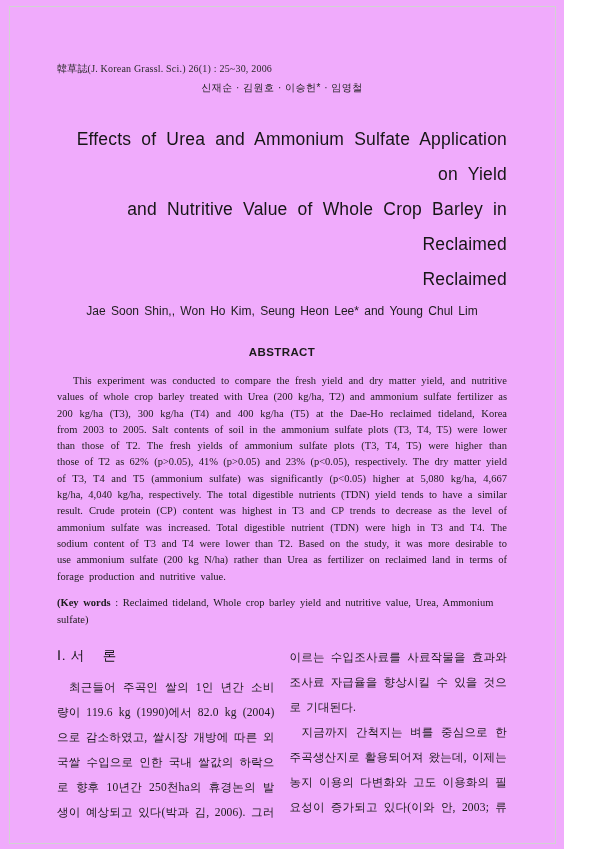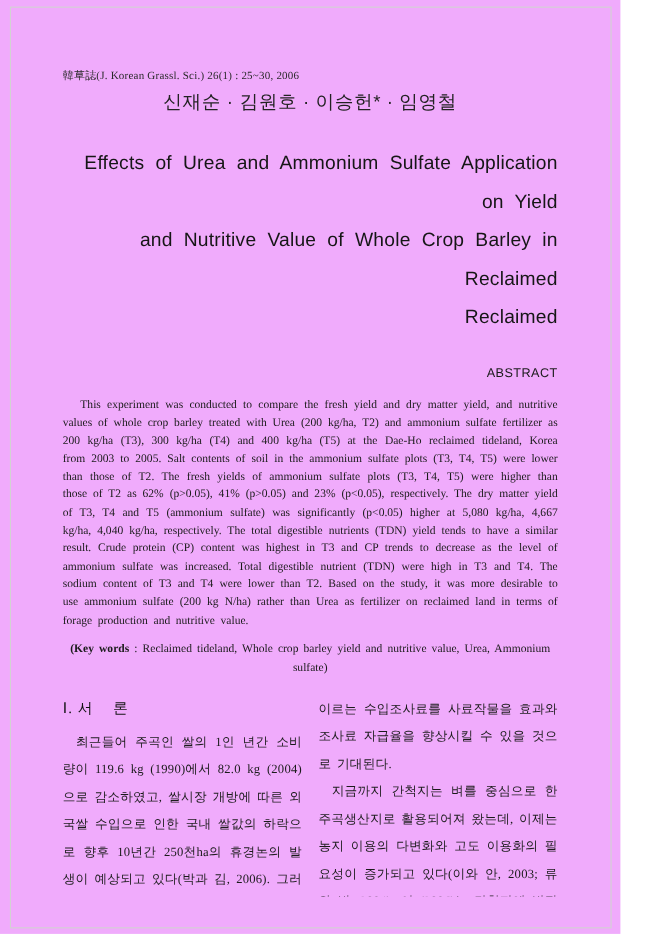--- a/index.html
+++ b/index.html
@@ -43,21 +43,21 @@
     font-size: 18.5px;
     line-height: 37px;
     text-align: center;
     letter-spacing: 1px;
     word-spacing: 4px;
     color: #141414;
   }
   .kr-authors {
     margin-top: 5px;
     font-family: "Liberation Sans", sans-serif;
-    font-size: 17px;
+    font-size: 10px;
     text-align: center;
     letter-spacing: 0.5px;
     color: #222;
   }
   .en-title {
     margin-top: 27px;
     font-family: "Liberation Sans", sans-serif;
     font-weight: 500;
     font-size: 17.5px;
     line-height: 35px;
@@ -70,38 +70,38 @@
     margin-top: 7px;
     font-family: "Liberation Sans", sans-serif;
     font-size: 12px;
     text-align: center;
     word-spacing: 2px;
     color: #1d1d1d;
   }
   .abstract-heading {
     margin-top: 28px;
     font-family: "Liberation Sans", sans-serif;
-    font-weight: 400;
+    font-weight: 700;
     font-size: 11.5px;
-    text-align: right;
+    text-align: center;
     letter-spacing: 0.4px;
   }
   .abstract-body {
     margin-top: 15px;
     font-size: 10.5px;
     line-height: 16.3px;
     text-align: justify;
     word-spacing: 2.5px;
     text-indent: 16px;
     color: #1b1b1b;
   }
   .keywords {
     font-size: 10.5px;
     line-height: 16.3px;
-    text-align: center;
+    text-align: left;
     word-spacing: 2px;
   }
   .keywords .kw-label { font-weight: 700; }
   .columns {
     margin-top: 17px;
     display: flex;
     gap: 15px;
     height: 182px;
     overflow: hidden;
   }
@@ -136,20 +136,21 @@
 
   <div class="content">
 
     <div class="journal-header">韓草誌(J. Korean Grassl. Sci.) 26(1) : 25~30, 2006</div>
 
 
     <div class="kr-authors">신재순 · 김원호 · 이승헌* · 임영철</div>
 
     <div class="en-title"><span>Effects of Urea and Ammonium Sulfate Application on Yield</span><br><span>and Nutritive Value of Whole Crop Barley in Reclaimed</span><br><span>Reclaimed</span></div>
 
+    <div class="en-authors">Jae Soon Shin,, Won Ho Kim, Seung Heon Lee* and Young Chul Lim</div>
 
     <div class="abstract-heading">ABSTRACT</div>
 
     <p class="abstract-body">This experiment was conducted to compare the fresh yield and dry matter yield, and nutritive values of whole crop barley treated with Urea (200 kg/ha, T2) and ammonium sulfate fertilizer as 200 kg/ha (T3), 300 kg/ha (T4) and 400 kg/ha (T5) at the Dae-Ho reclaimed tideland, Korea from 2003 to 2005. Salt contents of soil in the ammonium sulfate plots (T3, T4, T5) were lower than those of T2. The fresh yields of ammonium sulfate plots (T3, T4, T5) were higher than those of T2 as 62% (p&gt;0.05), 41% (p&gt;0.05) and 23% (p&lt;0.05), respectively. The dry matter yield of T3, T4 and T5 (ammonium sulfate) was significantly (p&lt;0.05) higher at 5,080 kg/ha, 4,667 kg/ha, 4,040 kg/ha, respectively. The total digestible nutrients (TDN) yield tends to have a similar result. Crude protein (CP) content was highest in T3 and CP trends to decrease as the level of ammonium sulfate was increased. Total digestible nutrient (TDN) were high in T3 and T4. The sodium content of T3 and T4 were lower than T2. Based on the study, it was more desirable to use ammonium sulfate (200 kg N/ha) rather than Urea as fertilizer on reclaimed land in terms of forage production and nutritive value.</p>
 
     <p class="keywords"><span class="kw-label">(Key words</span><span> : Reclaimed tideland, Whole crop barley yield and nutritive value, Urea, Ammonium sulfate)</span></p>
 
     <div class="columns">
       <div class="col col-left">
         <div class="section-heading">Ⅰ. 서    론</div>

